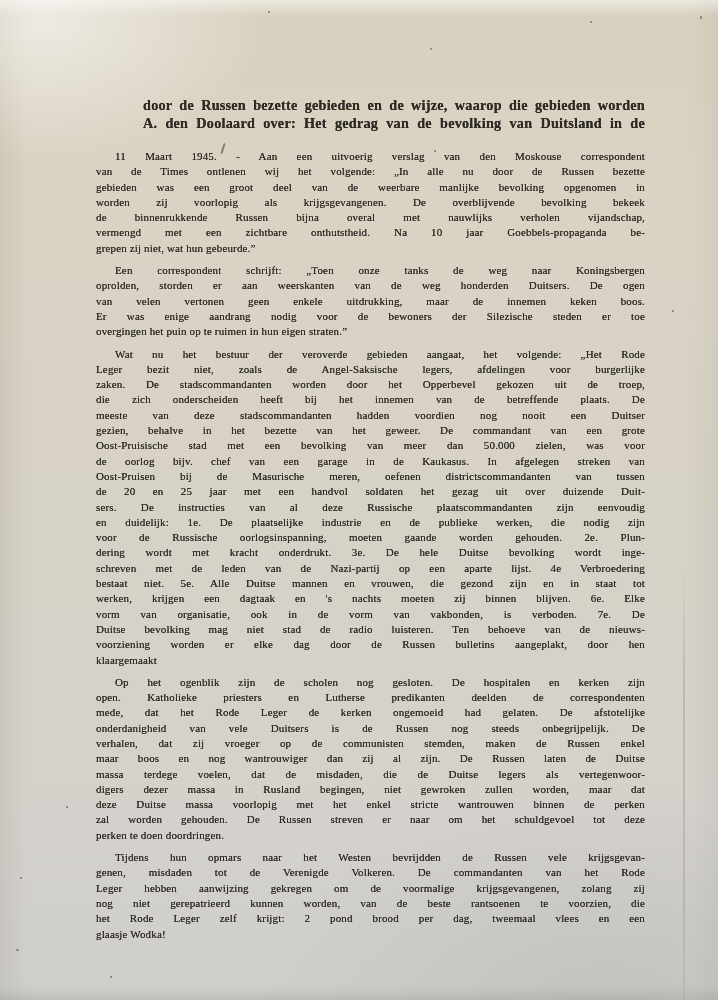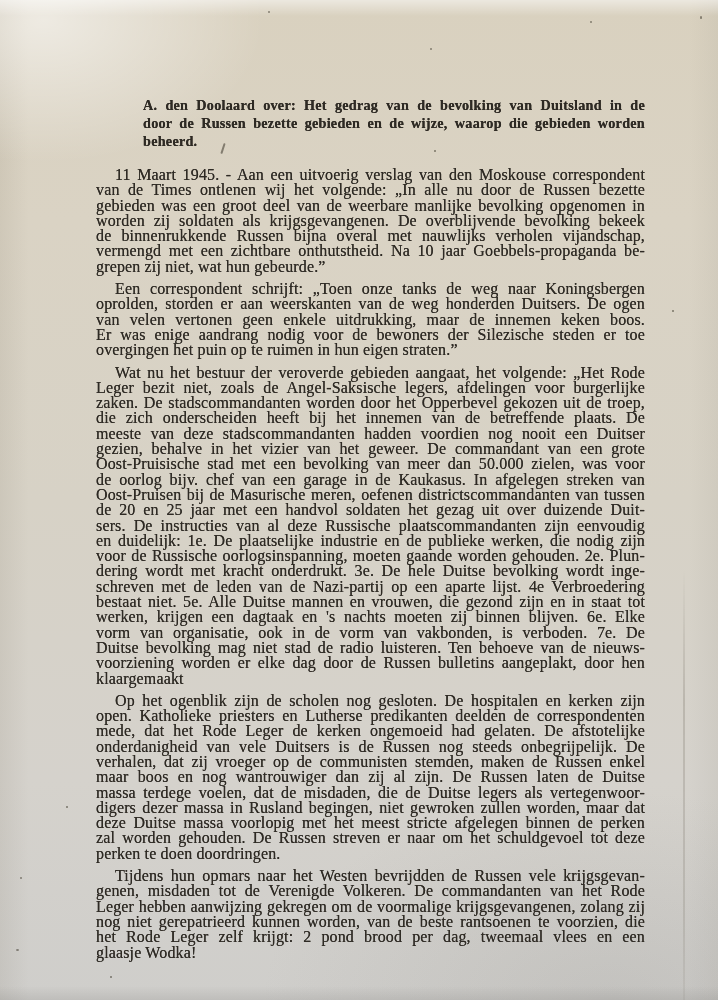--- a/index.html
+++ b/index.html
@@ -32,21 +32,21 @@
   }
   .textblock {
     position: absolute;
     left: 96px;
     top: 96px;
     width: 549px;
     text-rendering: optimizeLegibility;
   }
   .block { margin: 0 0 7px 0; }
   .line {
-    font-size: 16px;
+    font-size: 11px;
     line-height: 15.3px;
     letter-spacing: 0.15px;
     text-align: justify;
     text-align-last: justify;
     white-space: normal;
     text-shadow: 0 0 0.5px rgba(44,40,34,0.85);
   }
   .line.last { text-align-last: left; }
   .paragraph .line.first { text-indent: 19px; }
   .block.heading {
@@ -94,47 +94,46 @@
   .speck.s8 { left: 110px; top: 976px; width: 1.5px; height: 1.5px; }
   .speck.s9 { left: 434px; top: 150px; width: 1.5px; height: 1.5px; }
   .speck.s10 { left: 672px; top: 310px; width: 1.5px; height: 1.5px; }
 </style>
 </head>
 <body>
 
 <div class="scan">
   <div class="textblock">
       <div class="block heading">
+        <div class="line">door de Russen bezette gebieden en de wijze, waarop die gebieden worden</div>
         <div class="line first">A. den Doolaard over: Het gedrag van de bevolking van Duitsland in de</div>
-        <div class="line">door de Russen bezette gebieden en de wijze, waarop die gebieden worden</div>
-        <div class="line last">beheerd.</div>
       </div>
       <div class="block paragraph">
         <div class="line first">11 Maart 1945. - Aan een uitvoerig verslag van den Moskouse correspondent</div>
         <div class="line">van de Times ontlenen wij het volgende: „In alle nu door de Russen bezette</div>
         <div class="line">gebieden was een groot deel van de weerbare manlijke bevolking opgenomen in</div>
-        <div class="line">worden zij soldaten als krijgsgevangenen. De overblijvende bevolking bekeek</div>
+        <div class="line">worden zij voorlopig als krijgsgevangenen. De overblijvende bevolking bekeek</div>
         <div class="line">de binnenrukkende Russen bijna overal met nauwlijks verholen vijandschap,</div>
         <div class="line">vermengd met een zichtbare onthutstheid. Na 10 jaar Goebbels-propaganda be-</div>
         <div class="line last">grepen zij niet, wat hun gebeurde.”</div>
       </div>
       <div class="block paragraph">
         <div class="line first">Een correspondent schrijft: „Toen onze tanks de weg naar Koningsbergen</div>
         <div class="line">oprolden, storden er aan weerskanten van de weg honderden Duitsers. De ogen</div>
         <div class="line">van velen vertonen geen enkele uitdrukking, maar de innemen keken boos.</div>
         <div class="line">Er was enige aandrang nodig voor de bewoners der Silezische steden er toe</div>
         <div class="line last">overgingen het puin op te ruimen in hun eigen straten.”</div>
       </div>
       <div class="block paragraph">
         <div class="line first">Wat nu het bestuur der veroverde gebieden aangaat, het volgende: „Het Rode</div>
         <div class="line">Leger bezit niet, zoals de Angel-Saksische legers, afdelingen voor burgerlijke</div>
         <div class="line">zaken. De stadscommandanten worden door het Opperbevel gekozen uit de troep,</div>
         <div class="line">die zich onderscheiden heeft bij het innemen van de betreffende plaats. De</div>
         <div class="line">meeste van deze stadscommandanten hadden voordien nog nooit een Duitser</div>
-        <div class="line">gezien, behalve in het vizier van het geweer. De commandant van een grote</div>
+        <div class="line">gezien, behalve in het bezette van het geweer. De commandant van een grote</div>
         <div class="line">Oost-Pruisische stad met een bevolking van meer dan 50.000 zielen, was voor</div>
         <div class="line">de oorlog bijv. chef van een garage in de Kaukasus. In afgelegen streken van</div>
         <div class="line">Oost-Pruisen bij de Masurische meren, oefenen districtscommandanten van tussen</div>
         <div class="line">de 20 en 25 jaar met een handvol soldaten het gezag uit over duizende Duit-</div>
         <div class="line">sers. De instructies van al deze Russische plaatscommandanten zijn eenvoudig</div>
         <div class="line">en duidelijk: 1e. De plaatselijke industrie en de publieke werken, die nodig zijn</div>
         <div class="line">voor de Russische oorlogsinspanning, moeten gaande worden gehouden. 2e. Plun-</div>
         <div class="line">dering wordt met kracht onderdrukt. 3e. De hele Duitse bevolking wordt inge-</div>
         <div class="line">schreven met de leden van de Nazi-partij op een aparte lijst. 4e Verbroedering</div>
         <div class="line">bestaat niet. 5e. Alle Duitse mannen en vrouwen, die gezond zijn en in staat tot</div>
@@ -146,21 +145,21 @@
       </div>
       <div class="block paragraph">
         <div class="line first">Op het ogenblik zijn de scholen nog gesloten. De hospitalen en kerken zijn</div>
         <div class="line">open. Katholieke priesters en Lutherse predikanten deelden de correspondenten</div>
         <div class="line">mede, dat het Rode Leger de kerken ongemoeid had gelaten. De afstotelijke</div>
         <div class="line">onderdanigheid van vele Duitsers is de Russen nog steeds onbegrijpelijk. De</div>
         <div class="line">verhalen, dat zij vroeger op de communisten stemden, maken de Russen enkel</div>
         <div class="line">maar boos en nog wantrouwiger dan zij al zijn. De Russen laten de Duitse</div>
         <div class="line">massa terdege voelen, dat de misdaden, die de Duitse legers als vertegenwoor-</div>
         <div class="line">digers dezer massa in Rusland begingen, niet gewroken zullen worden, maar dat</div>
-        <div class="line">deze Duitse massa voorlopig met het meest stricte afgelegen binnen de perken</div>
+        <div class="line">deze Duitse massa voorlopig met het enkel stricte wantrouwen binnen de perken</div>
         <div class="line">zal worden gehouden. De Russen streven er naar om het schuldgevoel tot deze</div>
         <div class="line last">perken te doen doordringen.</div>
       </div>
       <div class="block paragraph">
         <div class="line first">Tijdens hun opmars naar het Westen bevrijdden de Russen vele krijgsgevan-</div>
         <div class="line">genen, misdaden tot de Verenigde Volkeren. De commandanten van het Rode</div>
         <div class="line">Leger hebben aanwijzing gekregen om de voormalige krijgsgevangenen, zolang zij</div>
         <div class="line">nog niet gerepatrieerd kunnen worden, van de beste rantsoenen te voorzien, die</div>
         <div class="line">het Rode Leger zelf krijgt: 2 pond brood per dag, tweemaal vlees en een</div>
         <div class="line last">glaasje Wodka!</div>

